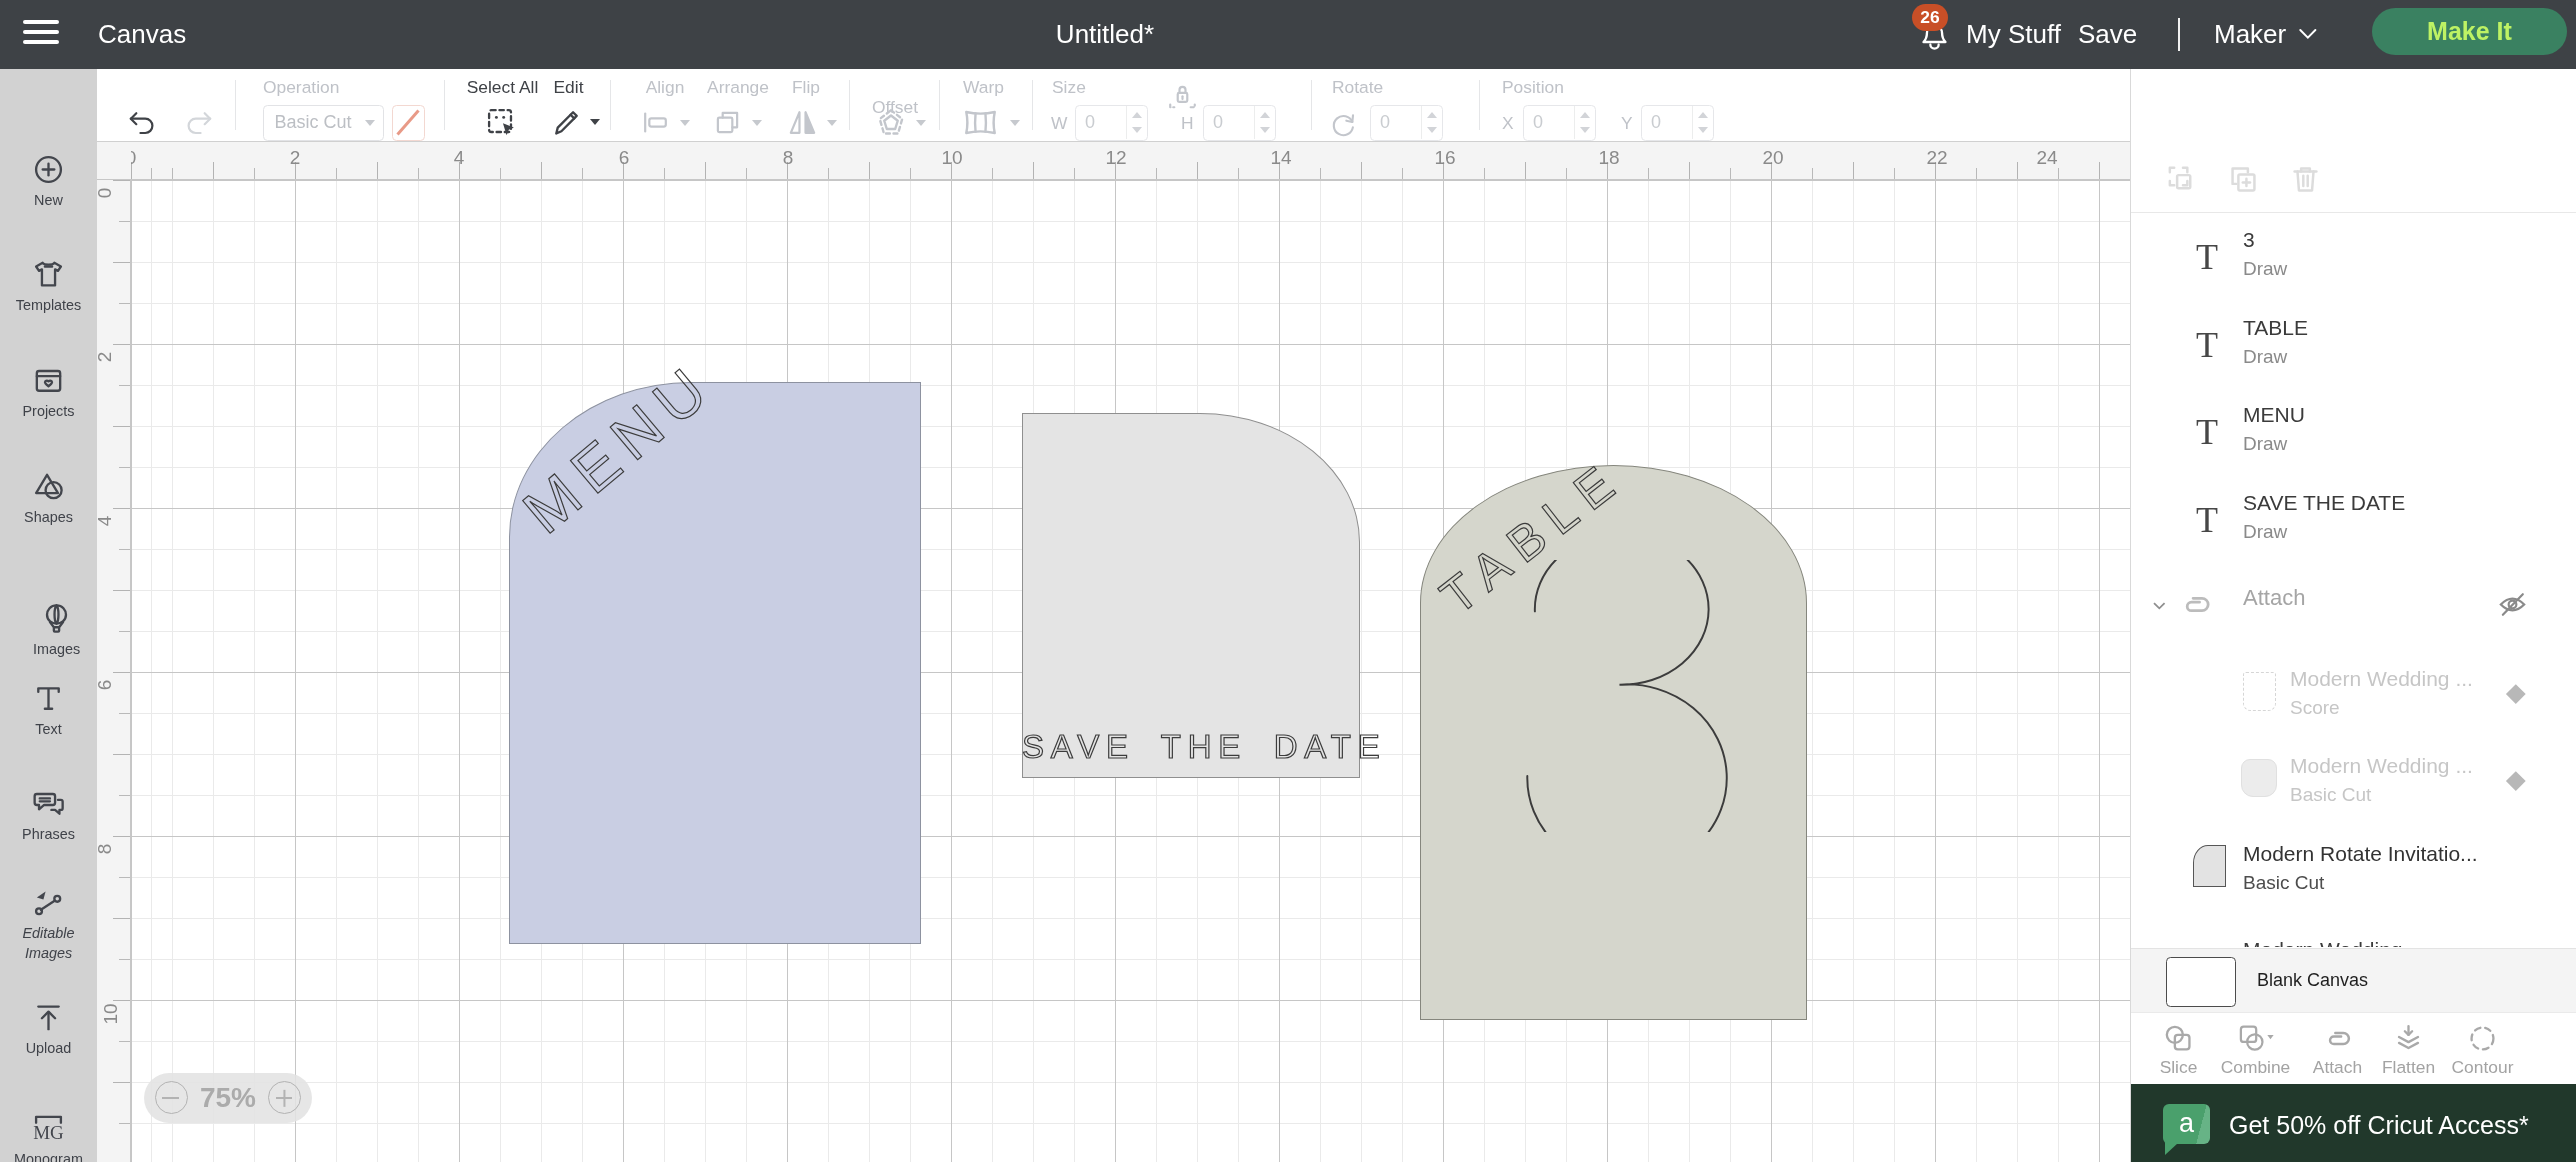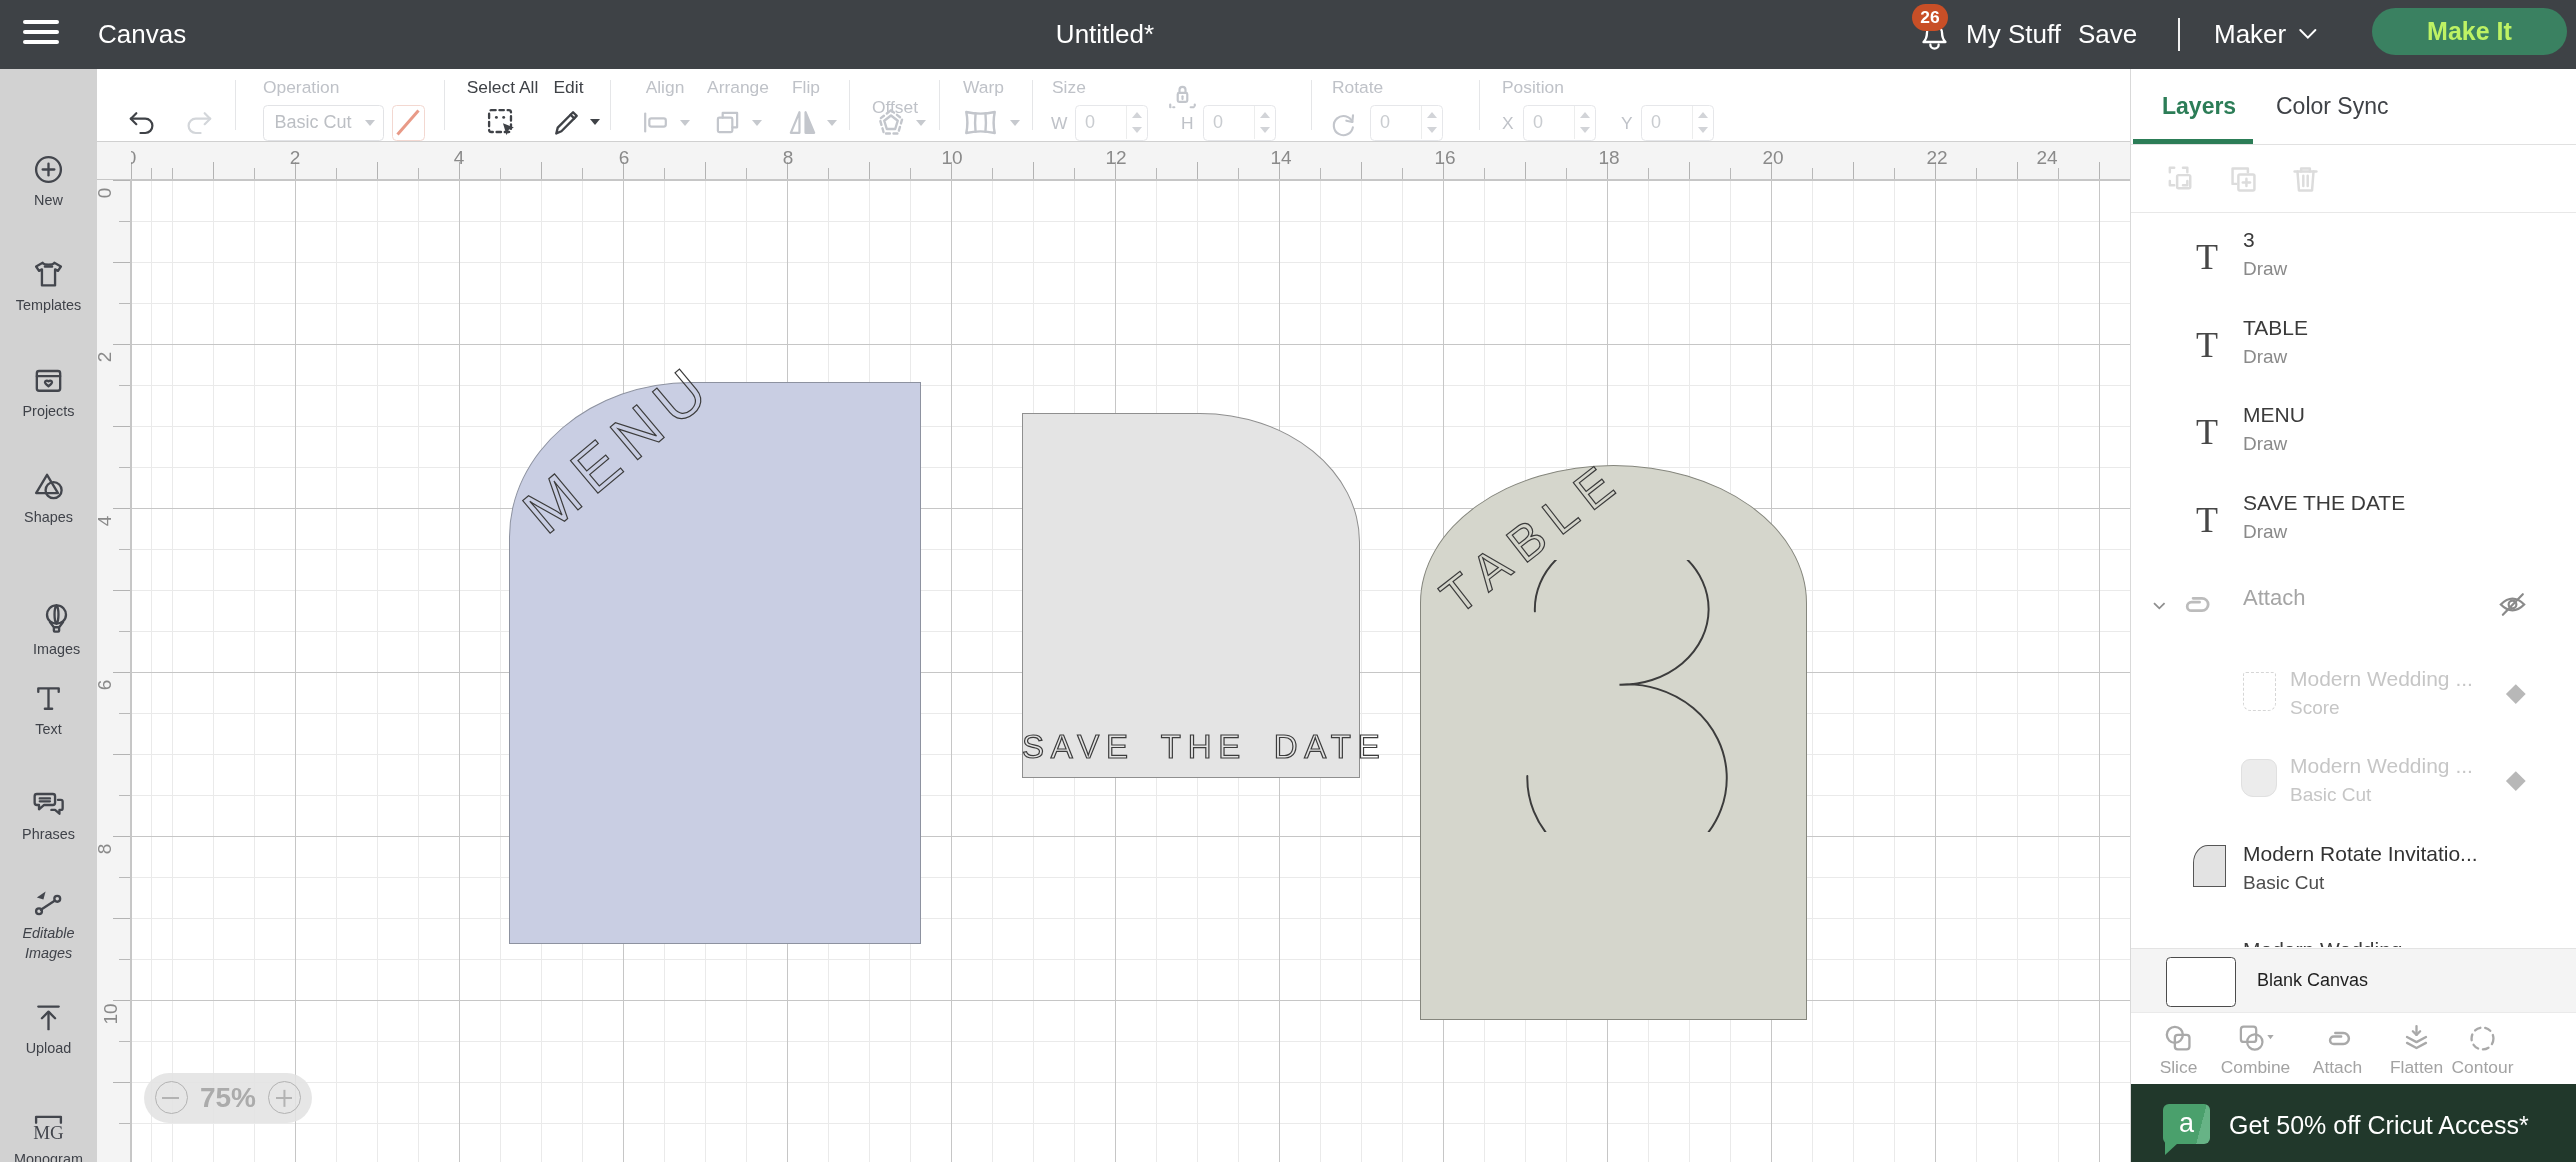--- a/index.html
+++ b/index.html
@@ -472,25 +472,20 @@
         <i></i>
       </div>
     <div class="zoom-val">75%</div>
     <div class="zoom-btn" style="left:124px;">
         <i></i>
         <i class="v"></i>
       </div>
   </div>
 
   <div class="panel">
-    <div class="tabs">
-      <span class="tab active" style="left:31px;">Layers</span>
-      <span class="tab idle" style="left:145px;">Color Sync</span>
-      <div class="tab-underline"></div>
-    </div>
 
     <div class="picons">
       <svg class="pic" style="left:33px;" viewBox="0 0 24 24">
         <g class="pici">
             <path d="M4 7 V4 H7 M13 4 H16 V7 M16 13 V16 H13 M7 16 H4 V13"></path>
             <rect x="9" y="9" width="9" height="9" rx="1"></rect>
           </g>
         </svg>
       <svg class="pic" style="left:95px;" viewBox="0 0 24 24">
         <g class="pici">
@@ -599,21 +594,21 @@
         <span class="act-lab">Combine</span>
       </div>
       <div class="act" style="left:165px;">
         <svg width="35" height="35" viewBox="0 0 24 24">
             <g transform="rotate(90 12 12)">
               <path d="M8.2 13.5 V8 a3.8 3.8 0 0 1 7.6 0 v6.5 a2.6 2.6 0 0 1 -5.2 0 V9.5" fill="none" stroke="#a9a9a9" stroke-width="1.7" stroke-linecap="round"></path>
             </g>
           </svg>
         <span class="act-lab">Attach</span>
       </div>
-      <div class="act" style="left:244px;">
+      <div class="act" style="left:236px;">
         <svg width="35" height="35" viewBox="0 0 24 24">
             <g class="acti">
               <line x1="12" y1="3.5" x2="12" y2="9.5"></line>
               <polyline points="9.5,7 12,9.5 14.5,7"></polyline>
               <polyline points="5.5,11 12,14.5 18.5,11"></polyline>
               <polyline points="5.5,15 12,18.5 18.5,15"></polyline>
             </g>
           </svg>
         <span class="act-lab">Flatten</span>
       </div>

